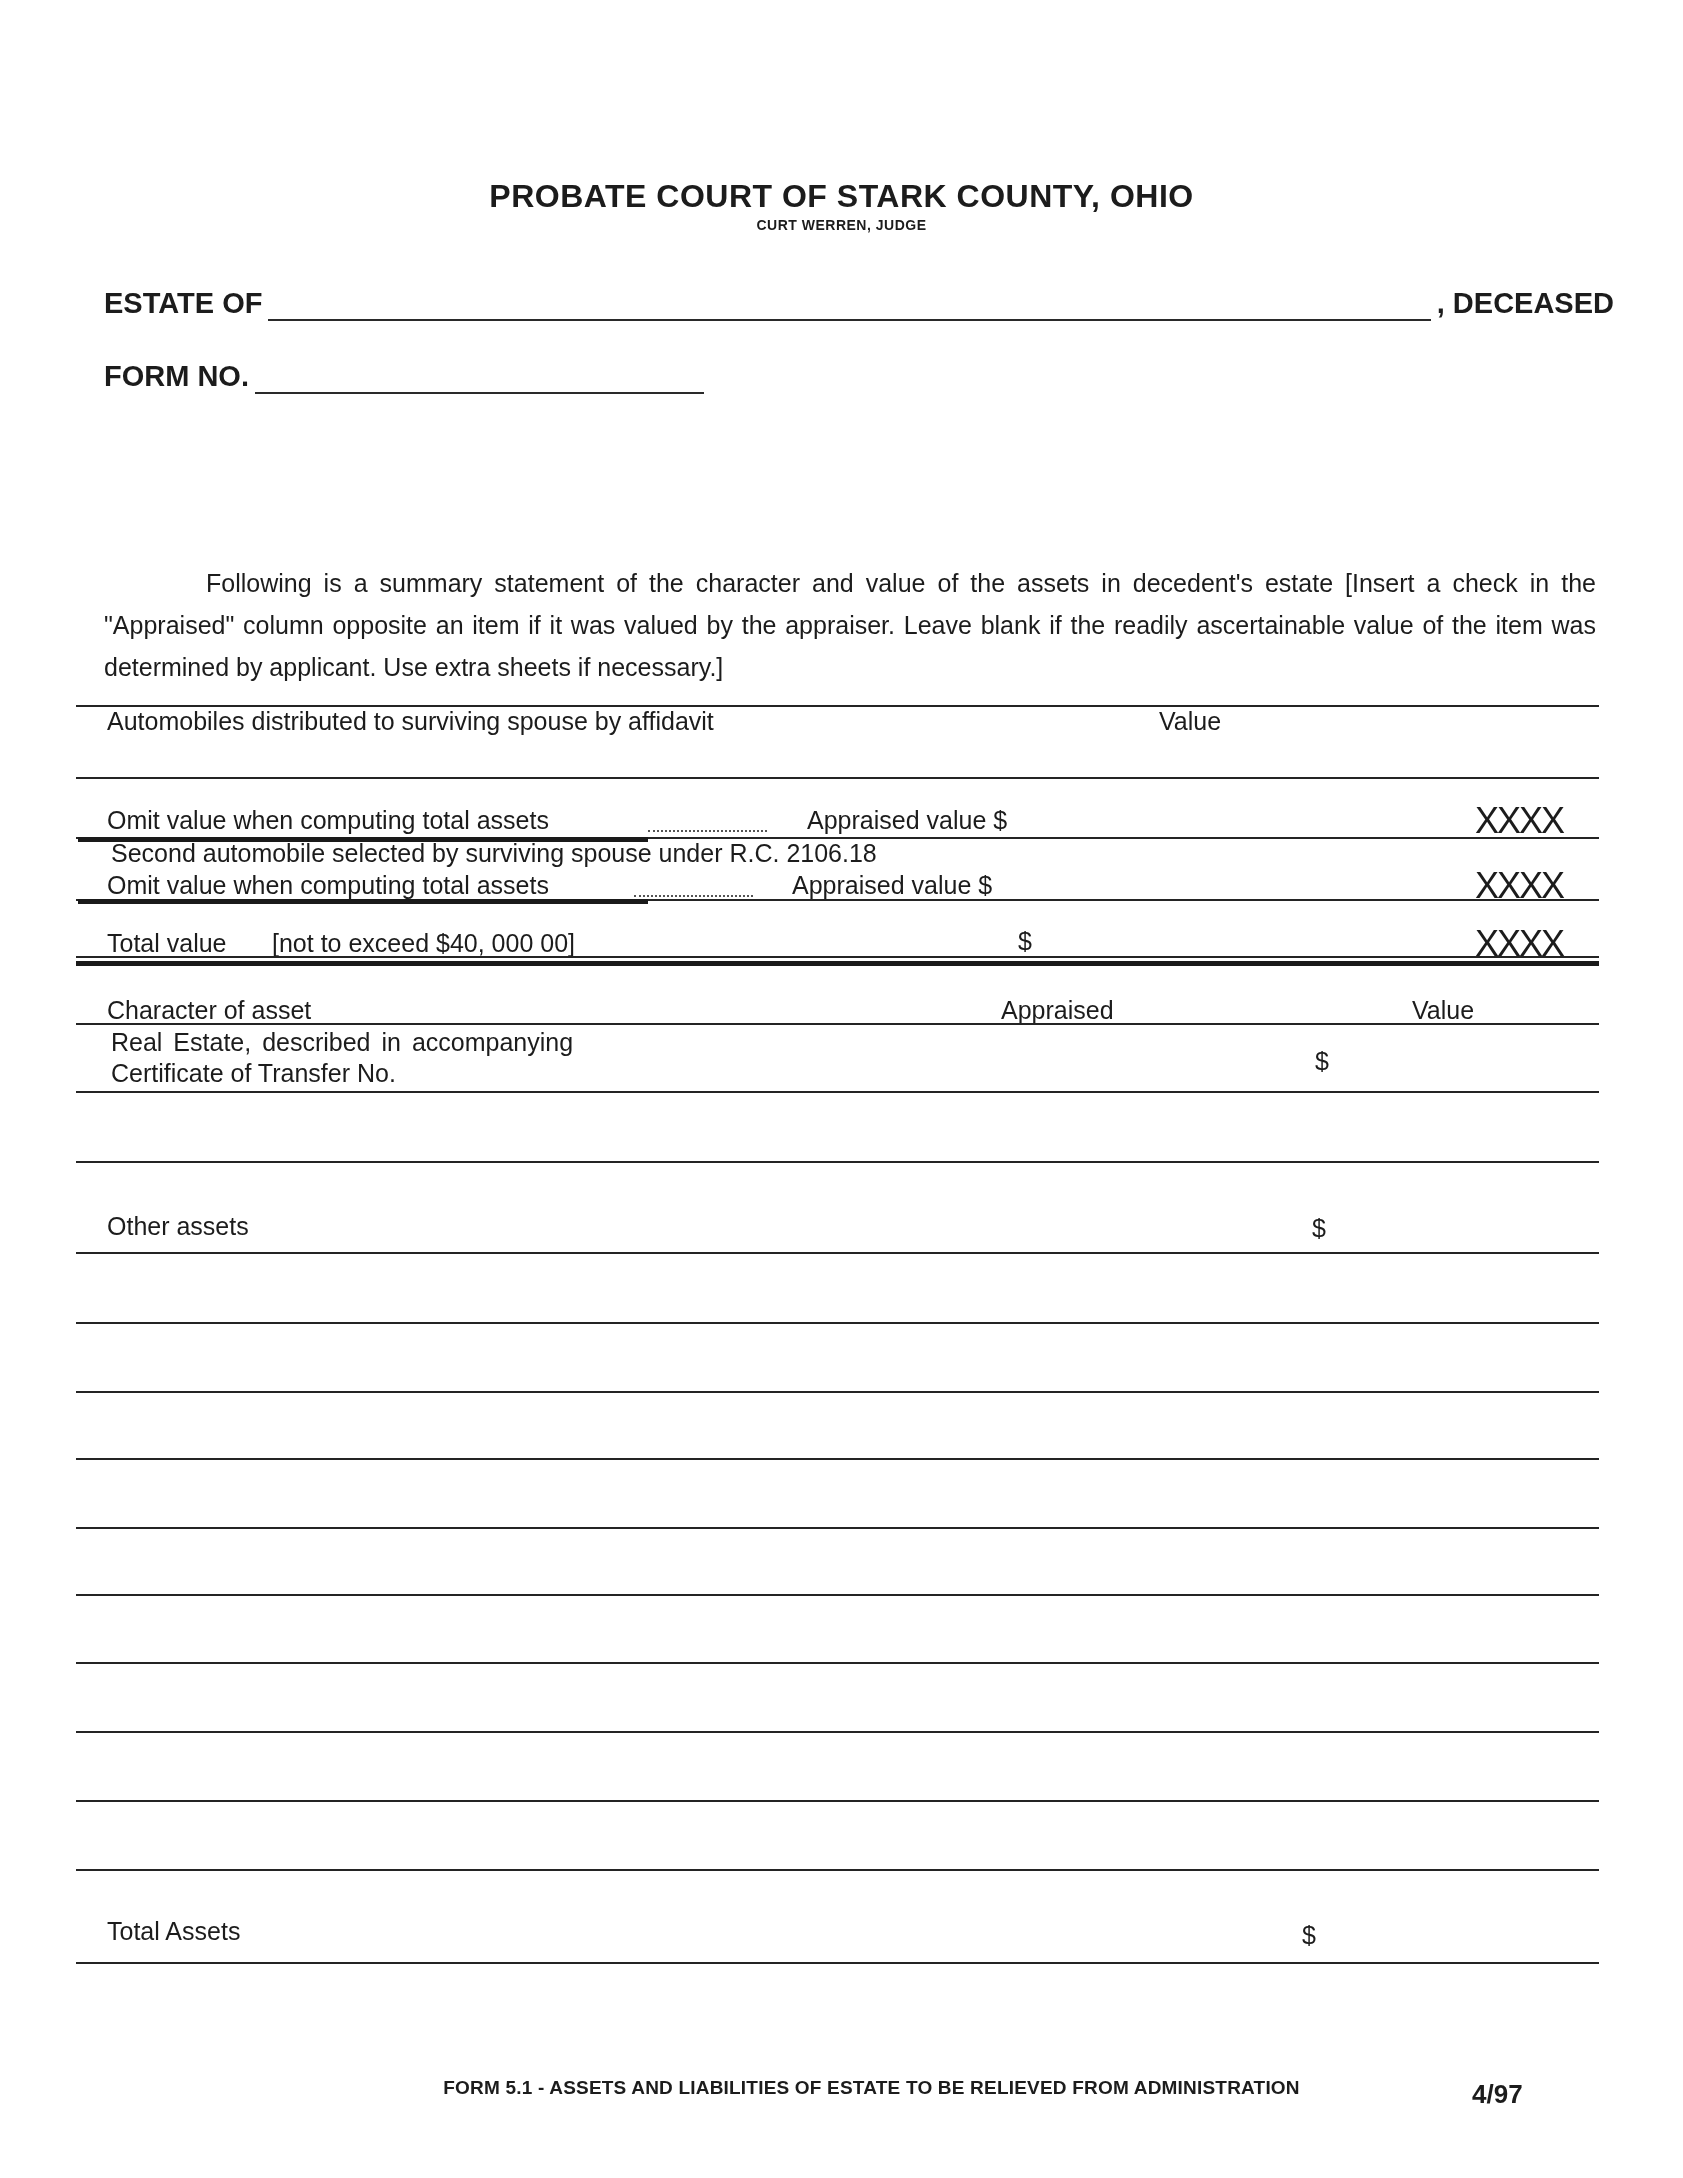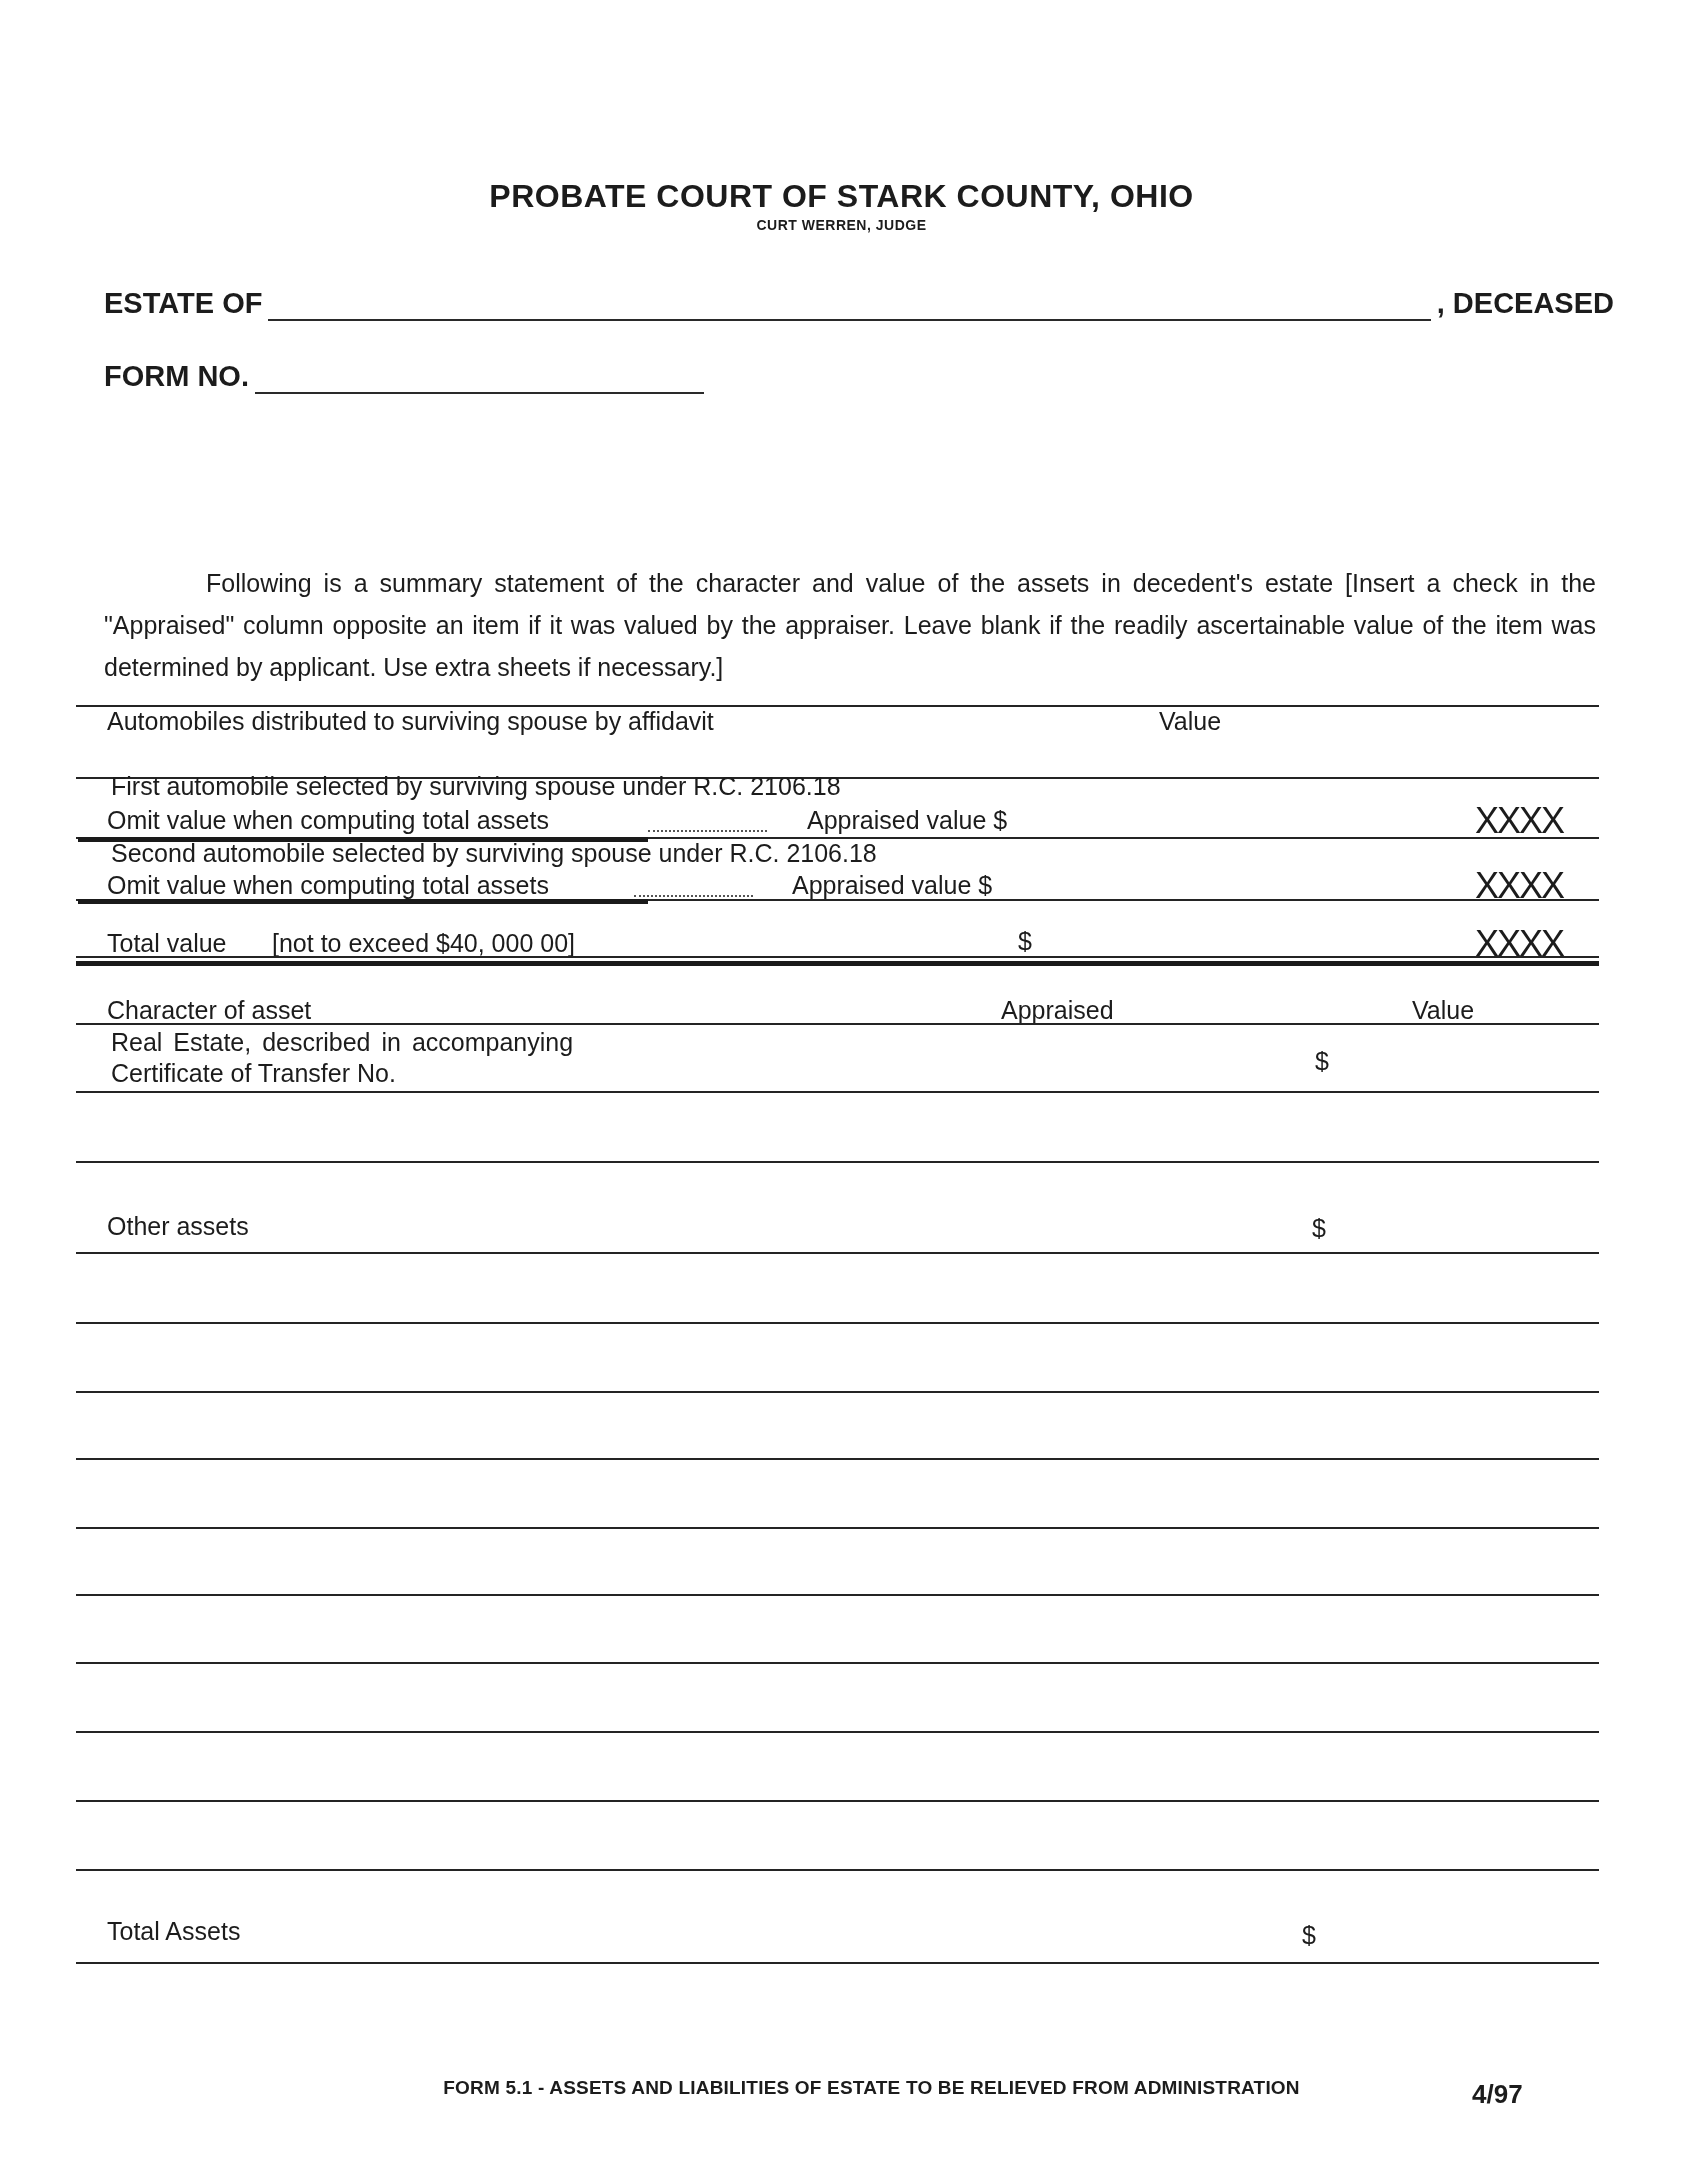--- a/index.html
+++ b/index.html
@@ -60,21 +60,20 @@
   </div>
 
 
   <div class="instructions">Following is a summary statement of the character and value of the assets in decedent's estate [Insert a check in the "Appraised" column opposite an item if it was valued by the appraiser. Leave blank if the readily ascertainable value of the item was determined by applicant. Use extra sheets if necessary.]</div>
 
   <div class="hline" style="top:705px"></div>
   <span class="t" style="left:107px;top:707px">Automobiles distributed to surviving spouse by affidavit</span>
   <span class="t" style="left:1159px;top:707px">Value</span>
 
   <div class="hline" style="top:777px"></div>
-  <span class="t" style="left:111px;top:772px">First automobile selected by surviving spouse under R.C. 2106.18</span>
   <span class="t" style="left:107px;top:806px">Omit value when computing total assets</span>
   <span class="leader" style="left:648px;top:806px"></span>
   <span class="t" style="left:807px;top:806px">Appraised value $</span>
   <span class="t xxxx" style="left:1475px;top:800px">XXXX</span>
   <div class="hline" style="top:837px"></div>
   <div class="hline thick partial" style="top:837px"></div>
 
   <span class="t" style="left:111px;top:839px">Second automobile selected by surviving spouse under R.C. 2106.18</span>
   <span class="t" style="left:107px;top:871px">Omit value when computing total assets</span>
   <span class="leader" style="left:634px;top:871px"></span>

